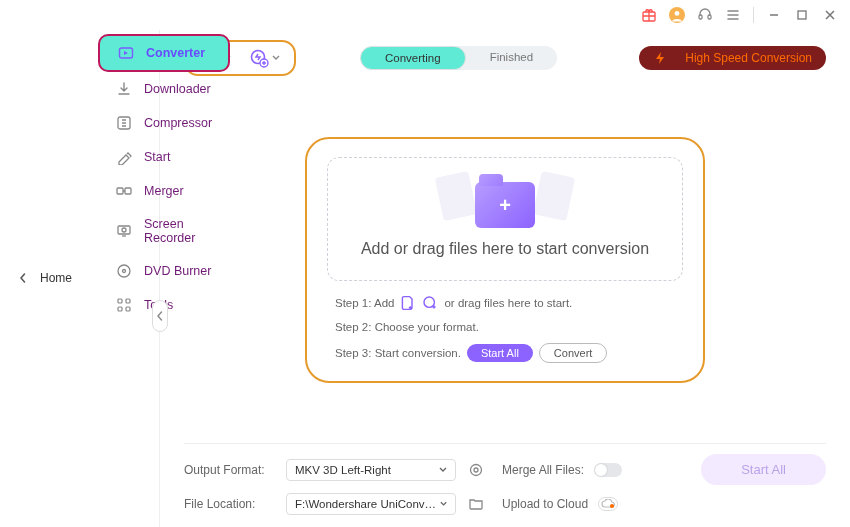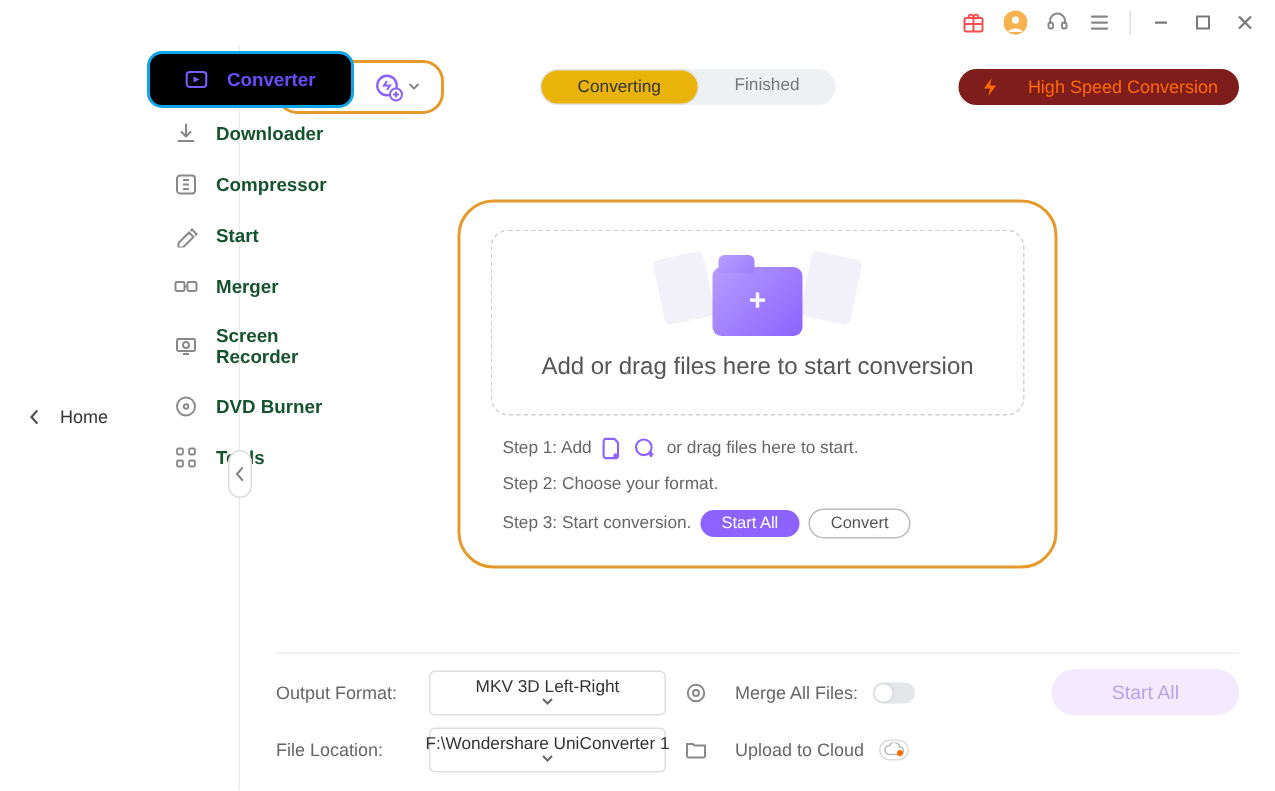--- a/index.html
+++ b/index.html
@@ -4,50 +4,50 @@
 <style>
   * { box-sizing: border-box; margin: 0; padding: 0; font-family: -apple-system, BlinkMacSystemFont, "Segoe UI", Arial, sans-serif; }
   body { width: 850px; height: 527px; background: #fff; overflow: hidden; font-size: 12px; color: #333; }
   .app { display: flex; flex-direction: column; height: 100%; }
   .titlebar { height: 30px; display: flex; justify-content: flex-end; align-items: center; gap: 12px; padding: 0 12px; }
   .titlebar .tb-icon { width: 16px; height: 16px; display: flex; align-items: center; justify-content: center; cursor: pointer; }
   .body { display: flex; flex: 1; min-height: 0; }
   .sidebar { width: 160px; border-right: 1px solid #eee; display: flex; flex-direction: row; padding-top: 4px; position: relative; }
   .back-row { display: flex; align-items: center; gap: 12px; padding: 8px 18px 14px 18px; cursor: pointer; }
   .nav { display: flex; flex-direction: column; }
-  .nav-item { display: flex; align-items: center; gap: 12px; padding: 9px 18px; font-size: 12.5px; color: #14532d; cursor: pointer; border-radius: 10px; margin: 0 8px; font-weight: bold; }
-  .nav-item.active { background: #000000; color: #6a4cff; font-weight: 600; border: 2px solid #0ea5e9; justify-content: center; }
+  .nav-item { display: flex; align-items: center; gap: 12px; padding: 9px 18px; font-size: 12.5px; color: #701a75; cursor: pointer; border-radius: 10px; margin: 0 8px; }
+  .nav-item.active { background: #5eead4; color: #6a4cff; font-weight: 600; border: 2px solid #be185d; }
   .nav-icon { width: 16px; height: 16px; display: flex; align-items: center; justify-content: center; }
   .collapse-handle { position: absolute; right: -9px; top: 270px; width: 16px; height: 32px; border: 1px solid #ddd; border-radius: 8px; background: #fff; display: flex; align-items: center; justify-content: center; cursor: pointer; }
   .main { flex: 1; display: flex; flex-direction: column; padding: 10px 24px 12px 24px; min-width: 0; }
   .toolbar { display: flex; align-items: center; gap: 10px; }
   .add-group { border: 2px solid #e69a2b; border-radius: 14px; padding: 6px 14px; display: flex; align-items: center; gap: 18px; }
   .icon-btn { display: flex; align-items: center; gap: 3px; cursor: pointer; }
   .tab-pill { margin: 0 auto 0 54px; display: flex; background: #eef1f4; border-radius: 14px; overflow: hidden; }
   .tab { padding: 5px 24px; font-size: 11.5px; color: #777; cursor: pointer; }
-  .tab.active { background: #eab308; color: #333; border: 1px solid #e0e0e0; border-radius: 14px; }
+  .tab.active { background: #5eead4; color: #333; border: 1px solid #e0e0e0; border-radius: 14px; }
   .hs-badge { margin-left: auto; background: #7f1d1d; border-radius: 14px; padding: 5px 14px; display: flex; align-items: center; gap: 18px; color: #ff6a00; font-size: 12px; cursor: pointer; }
   .center-stage { flex: 1; display: flex; align-items: center; justify-content: center; }
   .drop-card { width: 400px; border: 2px solid #e69a2b; border-radius: 24px; padding: 18px 0 18px 0; }
   .drop-upper { border: 1px dashed #d0d0d8; border-radius: 12px; margin: 0 20px; padding: 24px 10px 22px 10px; display: flex; flex-direction: column; align-items: center; gap: 12px; }
   .folder-icon { width: 60px; height: 46px; border-radius: 6px; background: linear-gradient(135deg,#b79cff,#8c63ff); position: relative; }
   .folder-icon:before { content:""; position:absolute; top:-8px; left:4px; width:24px; height:12px; border-radius:4px 4px 0 0; background: linear-gradient(135deg,#b79cff,#a07dff); }
   .folder-plus { position:absolute; top:50%; left:50%; transform:translate(-50%,-50%); color:#fff; font-size:20px; font-weight:700; }
   .ghost { position:absolute; width:34px; height:44px; border-radius:4px; opacity: .5; }
   .ghost.g1 { background:#e5e1f3; left:-36px; top:-8px; transform:rotate(-12deg); }
   .ghost.g2 { background:#e5e1f3; right:-36px; top:-8px; transform:rotate(12deg); }
   .drop-lower { margin: 14px 20px 0 28px; font-size: 11.5px; color:#666; display:flex; flex-direction:column; gap:10px; }
   .step-row { display:flex; align-items:center; gap:6px; }
   .mini-pill { border-radius: 12px; padding: 3px 14px; font-size: 11px; cursor:pointer; }
   .mini-pill.primary { background:#8c63ff; color:#fff; }
   .mini-pill.outline { border:1px solid #bbb; color:#555; }
   .bottom-bar { border-top:1px solid #eee; padding-top:10px; display:flex; flex-direction:column; gap:8px;justify-content:flex-end; }
   .bb-row { display:flex; align-items:center; gap:10px; }
   .bb-label { width:92px; color:#666; font-size:12px; }
-  .dd { width:158px; border:1px solid #ddd; border-radius:4px; padding:4px 8px; font-size:11.5px; display:flex; align-items:center; justify-content:space-between; cursor:pointer; background:#fff;flex-direction:column; }
+  .dd { width:170px; border:1px solid #ddd; border-radius:4px; padding:4px 8px; font-size:11.5px; display:flex; align-items:center; justify-content:space-between; cursor:pointer; background:#fff; }
   .bb-iconbtn { width:20px; height:20px; display:flex; align-items:center; justify-content:center; cursor:pointer; color:#888; }
   .bb-text { color:#666; font-size:12px; margin-left: 6px; }
   .toggle { width:28px; height:14px; border-radius:10px; background:#e4e6ea; position:relative; cursor:pointer; }
   .toggle:after { content:""; position:absolute; width:12px; height:12px; border-radius:50%; background:#fff; top:1px; left:1px; box-shadow:0 0 2px rgba(0,0,0,.2); }
   .start-all { margin-left:auto; background:#f3eaff; color:#b9a3e8; border-radius:18px; padding:8px 40px; font-size:13px; cursor:pointer; }
   .cloud-badge { width:20px; height:14px; border-radius:10px; background:#fff; border:1px solid #ddd; display:flex; align-items:center; justify-content:center; font-size:9px; color:#ff6a00; }
   svg { display:block; }
 </style>
 </head>
 <body>

